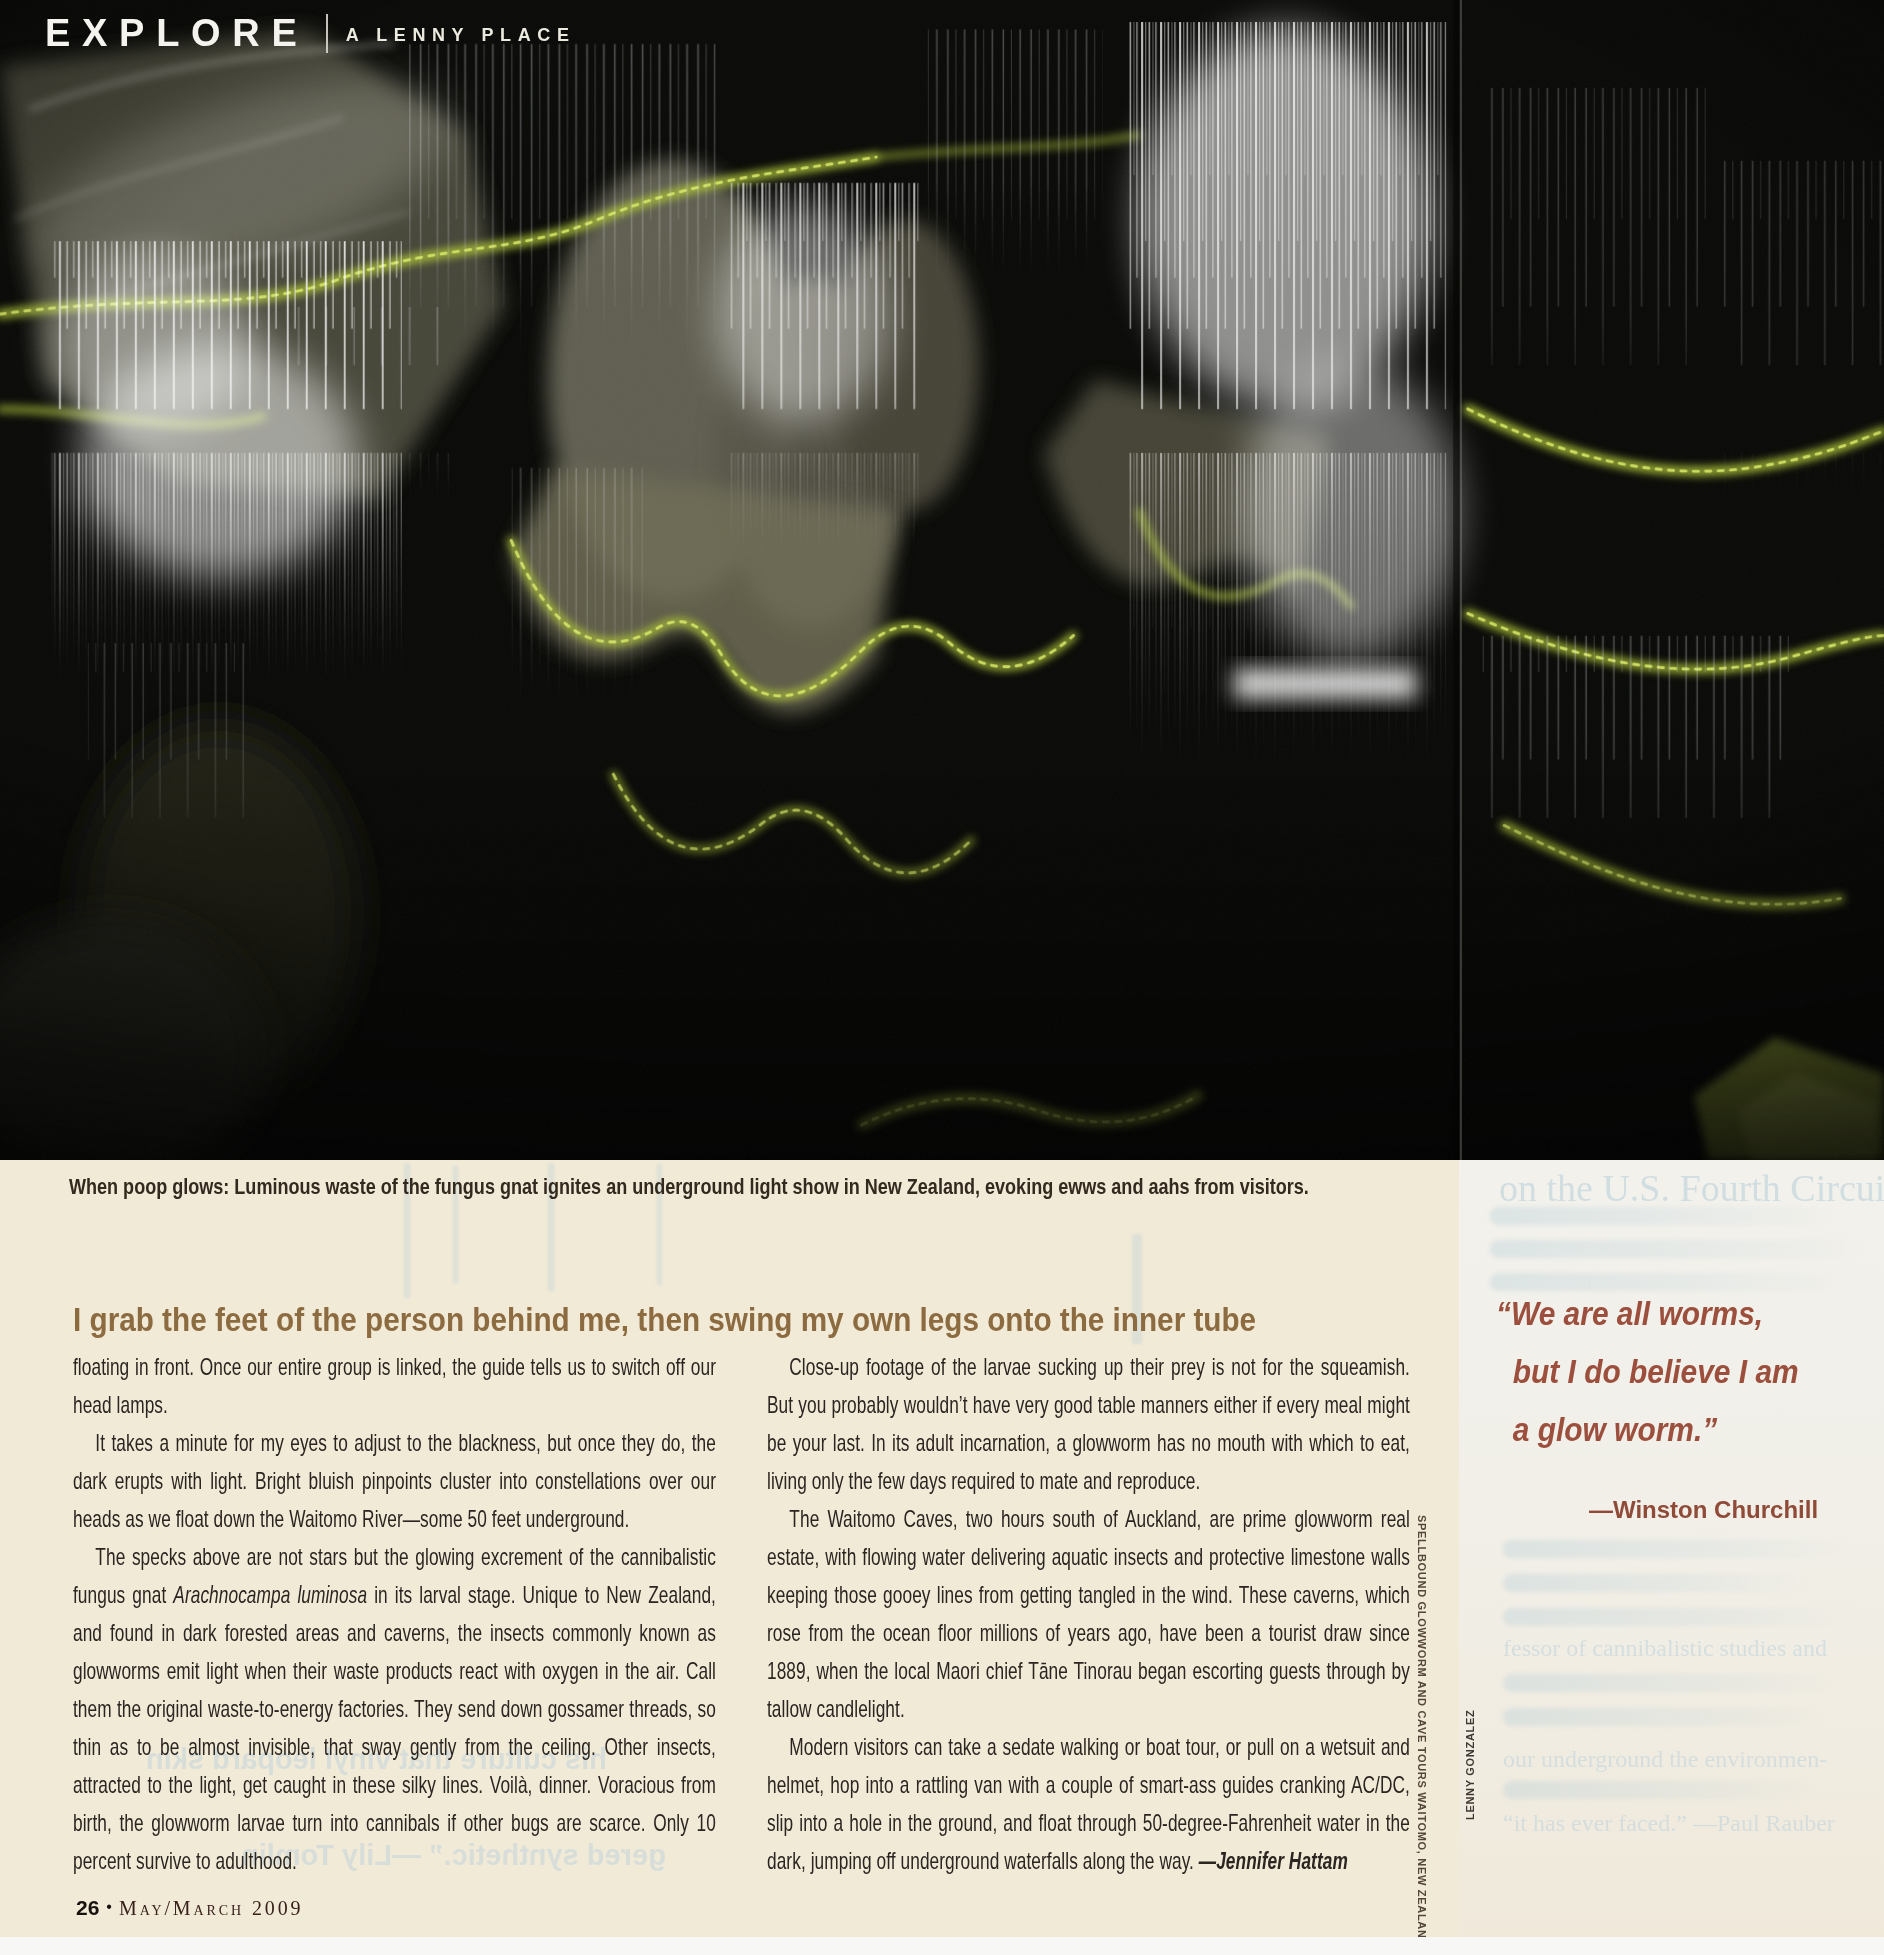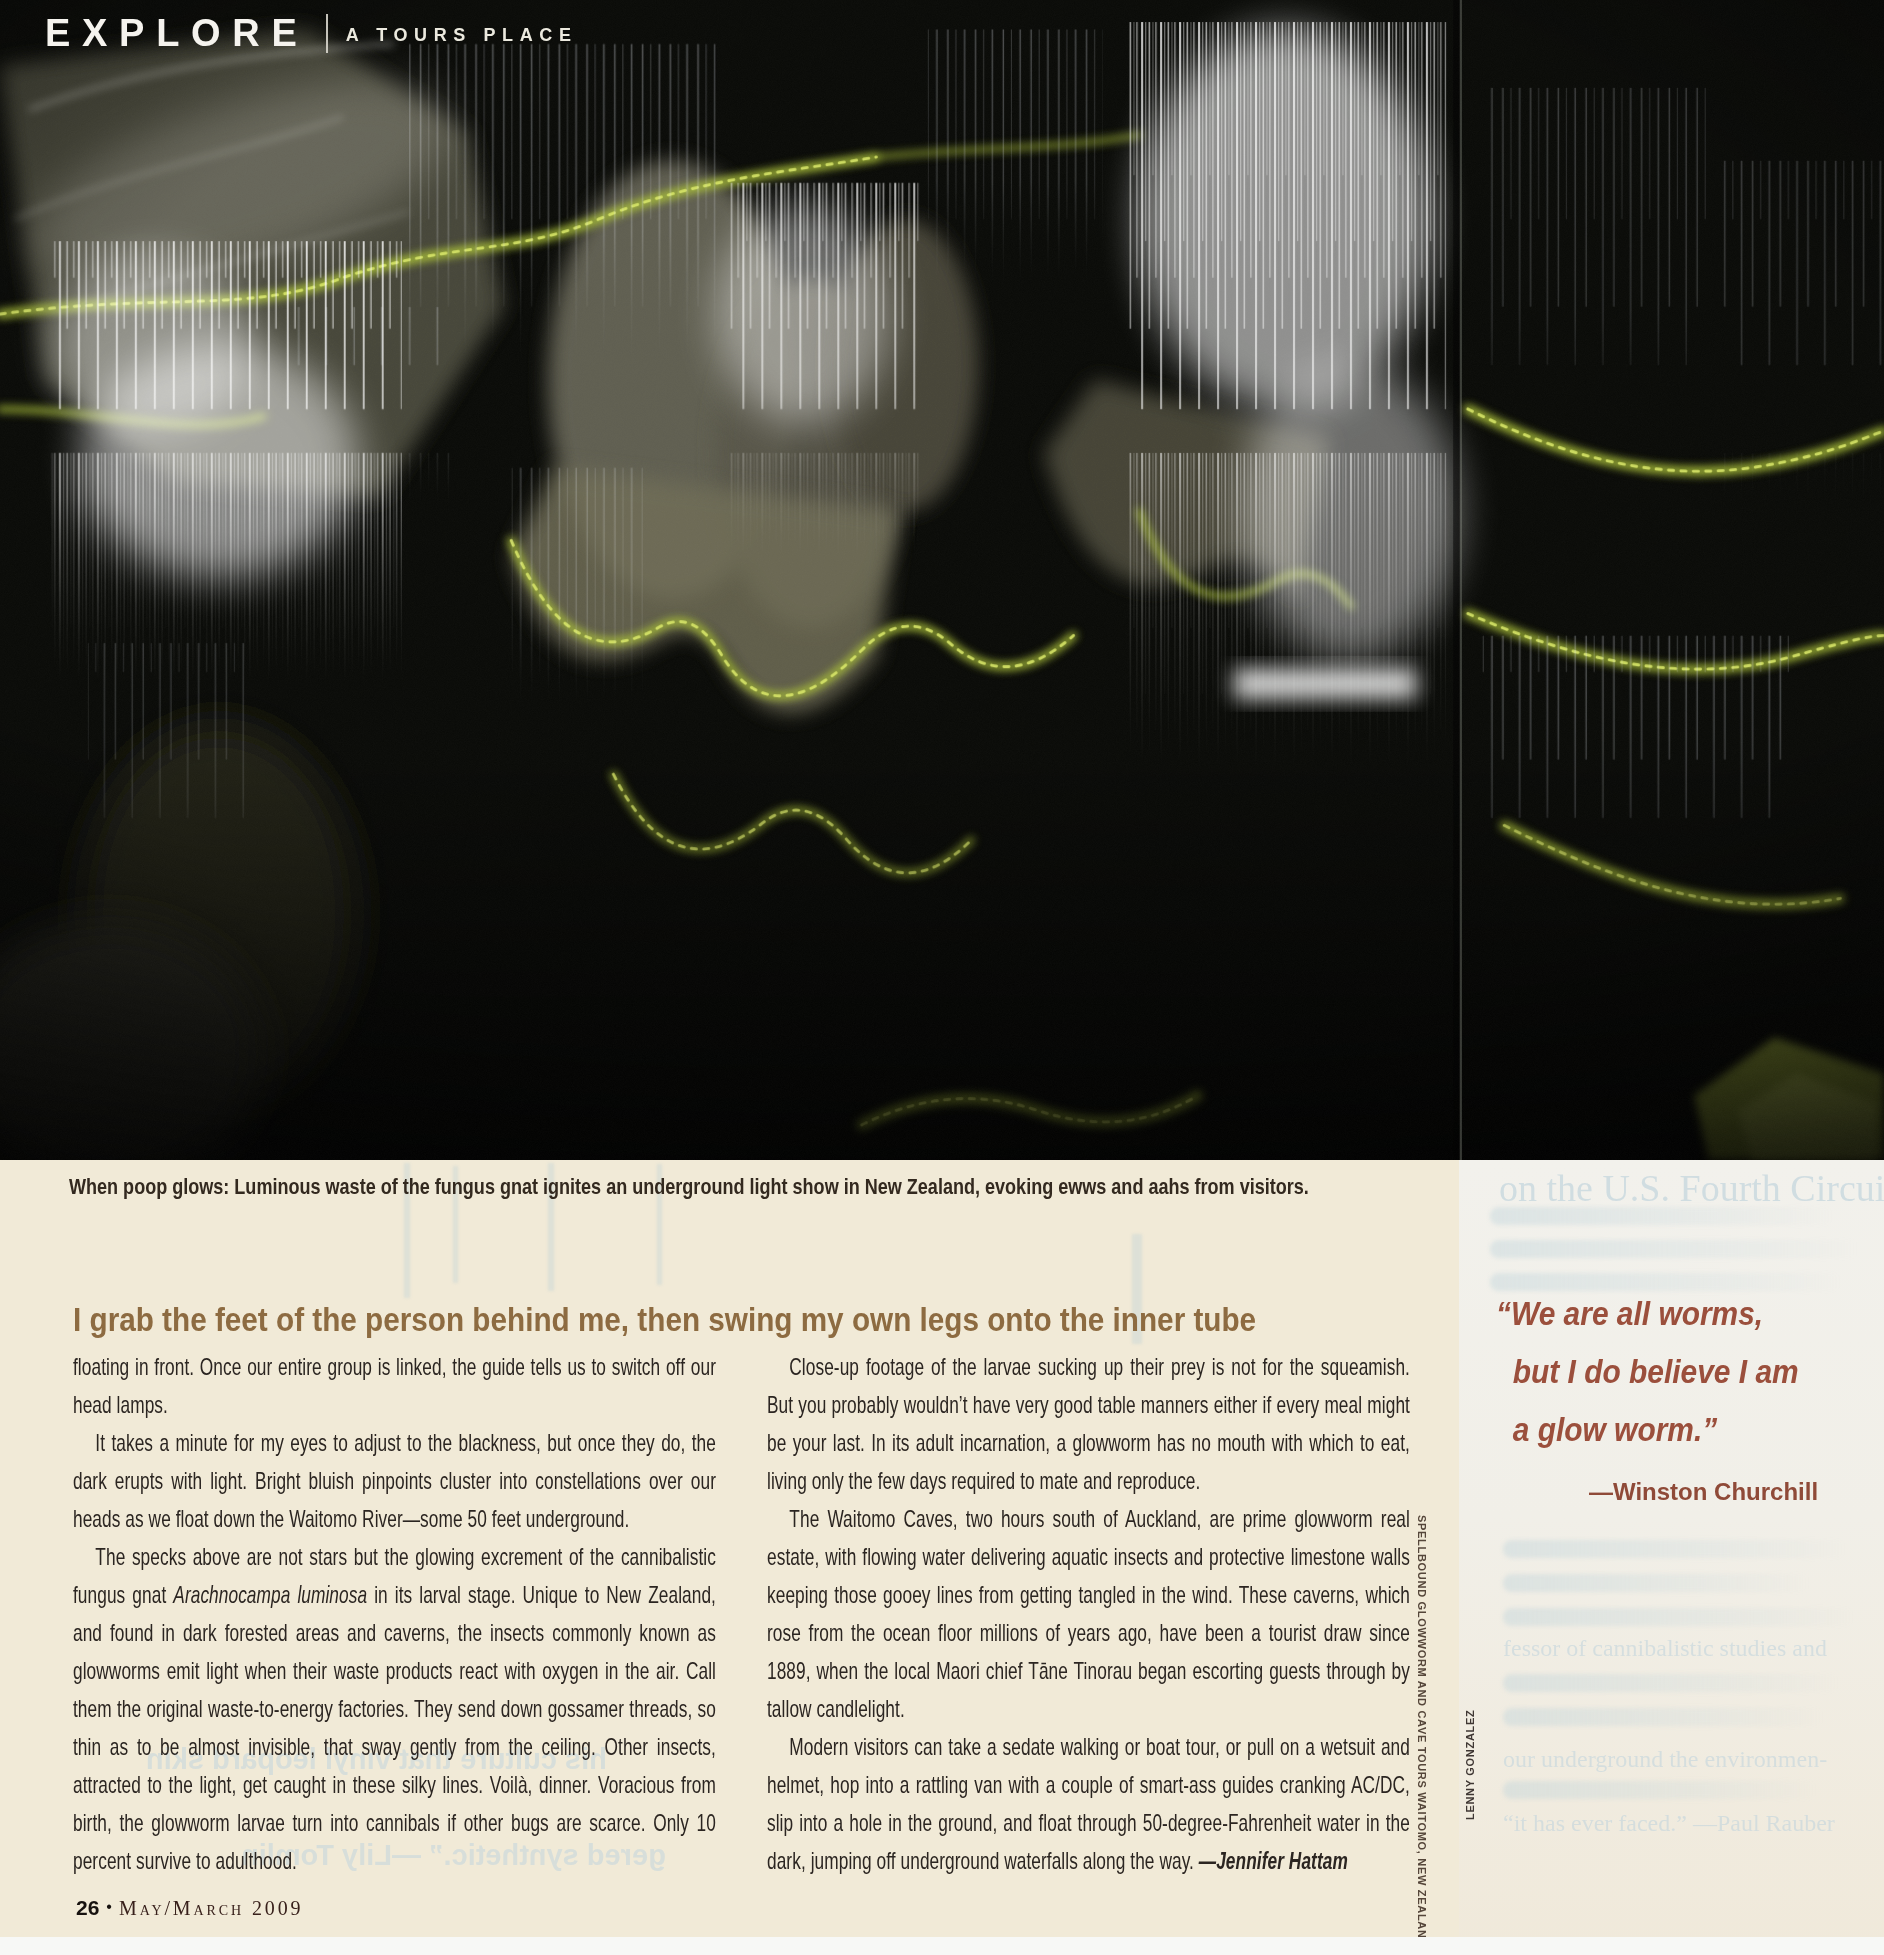--- a/index.html
+++ b/index.html
@@ -46,21 +46,21 @@
   .credit-v{position:absolute;z-index:3;writing-mode:vertical-rl;font-size:11px;
             letter-spacing:0.7px;font-weight:600;white-space:nowrap}
   #credit-source{left:1416px;top:1515px;height:343px;color:#55463a}
   #credit-photog{left:1464px;top:1718px;height:102px;color:#3f3734;transform:rotate(180deg)}
 
   
   .pullquote{position:absolute;left:1496px;top:1284px;width:380px;z-index:3;color:#9b4f3c}
   .pq-line{font-size:34px;font-weight:bold;font-style:italic;line-height:58px;
            white-space:nowrap;transform:scaleX(.88);transform-origin:0 0}
   .pq-line.cont{padding-left:19px}
-  .pq-attr{margin-top:20px;padding-left:93px;font-size:24px;font-weight:bold;color:#8f4a38}
+  .pq-attr{margin-top:38px;padding-left:93px;font-size:24px;font-weight:bold;color:#8f4a38}
 
   
   .footer{position:absolute;left:76px;top:1896px;z-index:3;display:flex;align-items:baseline;gap:7px}
   .page-num{font-size:21px;font-weight:800;color:#17120f}
   .foot-bullet{font-size:16px;color:#17120f;position:relative;top:-2.9px}
   .issue{font-family:"Liberation Serif",serif;font-variant:small-caps;letter-spacing:2.9px;
          font-size:20px;color:#38201b}
 
   .bottom-strip{position:absolute;left:0;top:1937px;width:1884px;height:18px;background:#f7f8f6;z-index:4}
 </style>
@@ -180,21 +180,21 @@
     <rect x="0" y="1000" width="2580" height="588" fill="url(#gFloor)"></rect>
     <rect width="2580" height="1588" fill="url(#vign)"></rect>
     <rect x="1990" y="0" width="10" height="1588" fill="#000" opacity=".55"></rect>
     <rect x="1999" y="0" width="3" height="1588" fill="#cfd6c9" opacity=".25"></rect>
     <rect width="2580" height="1588" filter="url(#grain)" opacity=".06"></rect>
   </svg>
 
   <div class="masthead">
     <span class="section">EXPLORE</span>
     <span class="divider"></span>
-    <span class="tagline">A TOURS PLACE</span>
+    <span class="tagline">A LENNY PLACE</span>
   </div>
 </div>
 
 <div class="right-panel"></div>
 
 <div class="ghost" style="left:1499px;top:1166px;font-size:38px;opacity:.7">on the U.S. Fourth Circuit</div>
 <div class="gbar" style="left:1490px;top:1207px;width:343px;height:17.5px"></div>
 <div class="gbar" style="left:1490px;top:1240px;width:369px;height:17.5px"></div>
 <div class="gbar" style="left:1490px;top:1273px;width:351px;height:17.5px"></div>
 <div class="gbar" style="left:1503px;top:1540px;width:343px;height:17.5px"></div>

